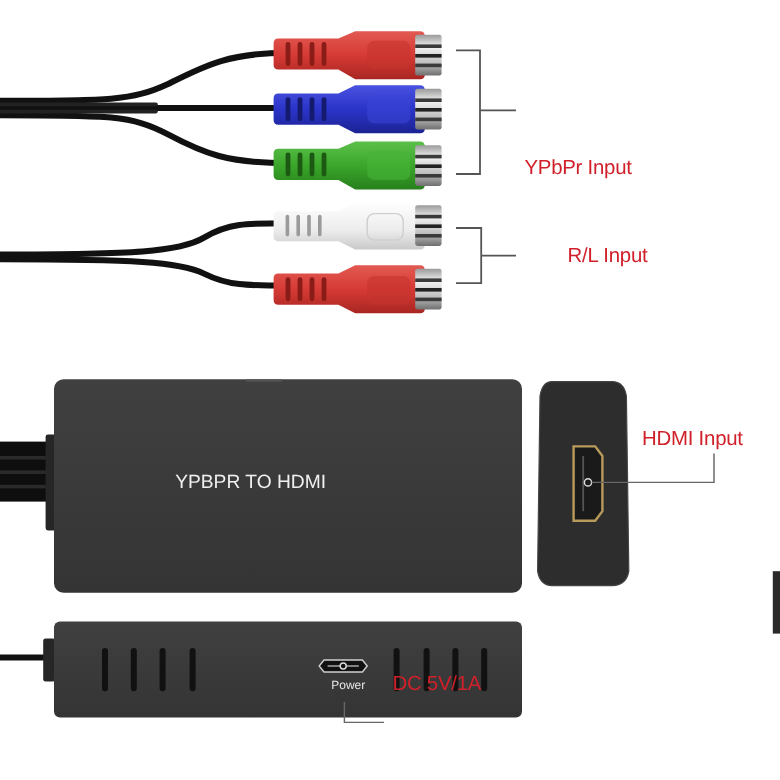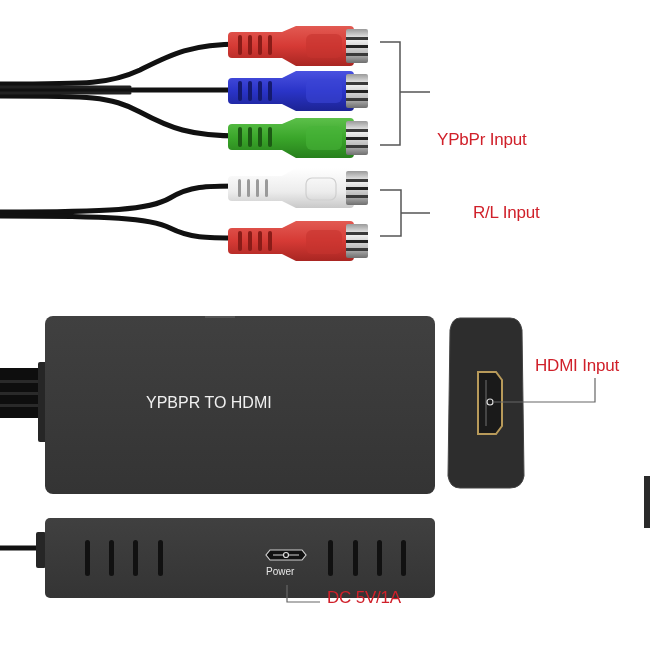--- a/index.html
+++ b/index.html
@@ -184,16 +184,16 @@
     <line x1="273" y1="555" x2="299" y2="555" stroke="#cfcfcf" stroke-width="1"></line>
     <circle cx="286" cy="555" r="2.5" fill="#111" stroke="#ddd" stroke-width="1.2"></circle>
 
     <path d="M287 585 L 287 602 L 320 602" fill="none" stroke="#666" stroke-width="1.2"></path>
   </g>
 </svg>
 
 <div class="label" style="left:437px; top:90px;margin-top:40px;">YPbPr Input</div>
 <div class="label" style="left:437px; top:203px;margin-left:36px;">R/L Input</div>
 <div class="label" style="left:535px; top:356px;">HDMI Input</div>
-<div class="label" style="left:327px; top:588px;">DC 5V/1A</div>
+<div class="label" style="left:327px; top:560px;">DC 5V/1A</div>
 
 <div class="device-title" style="left:146px; top:394px;">YPBPR TO HDMI</div>
-<div class="power-text" style="left:266px; top:566px;">Power</div>
+<div class="power-text" style="left:276px; top:566px;">Power</div>
 
 </body></html>

